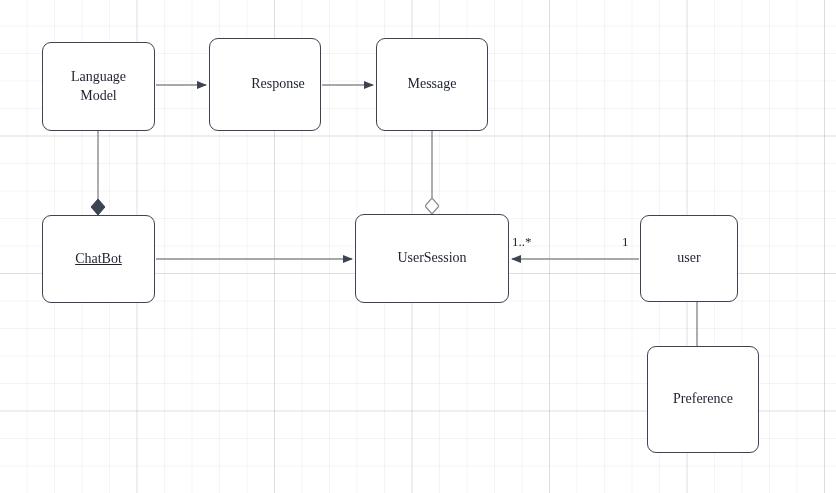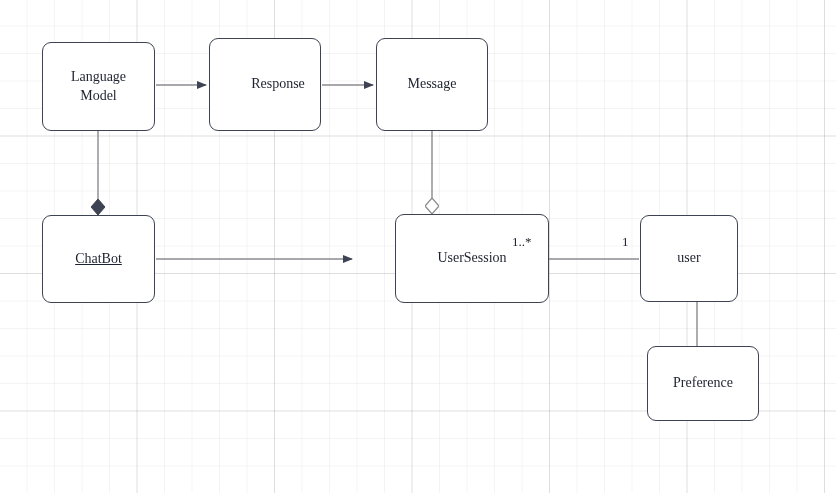--- a/index.html
+++ b/index.html
@@ -121,29 +121,29 @@
   </div>
 
   <div class="node" style="left:376px; top:38px; width:112px; height:93px;align-items:center;">
     <span class="node-label">Message</span>
   </div>
 
   <div class="node" style="left:42px; top:215px; width:113px; height:88px;text-decoration:underline;">
     <span class="node-label">ChatBot</span>
   </div>
 
-  <div class="node" style="left:355px; top:214px; width:154px; height:89px;margin-left:40px;">
+  <div class="node" style="left:355px; top:214px; width:154px; height:89px;">
     <span class="node-label">UserSession</span>
   </div>
 
   <div class="node" style="left:640px; top:215px; width:98px; height:87px;">
     <span class="node-label">user</span>
   </div>
 
-  <div class="node" style="left:647px; top:346px; width:112px; height:75px;">
+  <div class="node" style="left:647px; top:346px; width:112px; height:107px;">
     <span class="node-label">Preference</span>
   </div>
 
   <span class="edge-label" style="left:512px; top:234px;">1..*</span>
 
   <span class="edge-label" style="left:622px; top:234px;">1</span>
 
 </div>
 
 </body></html>

